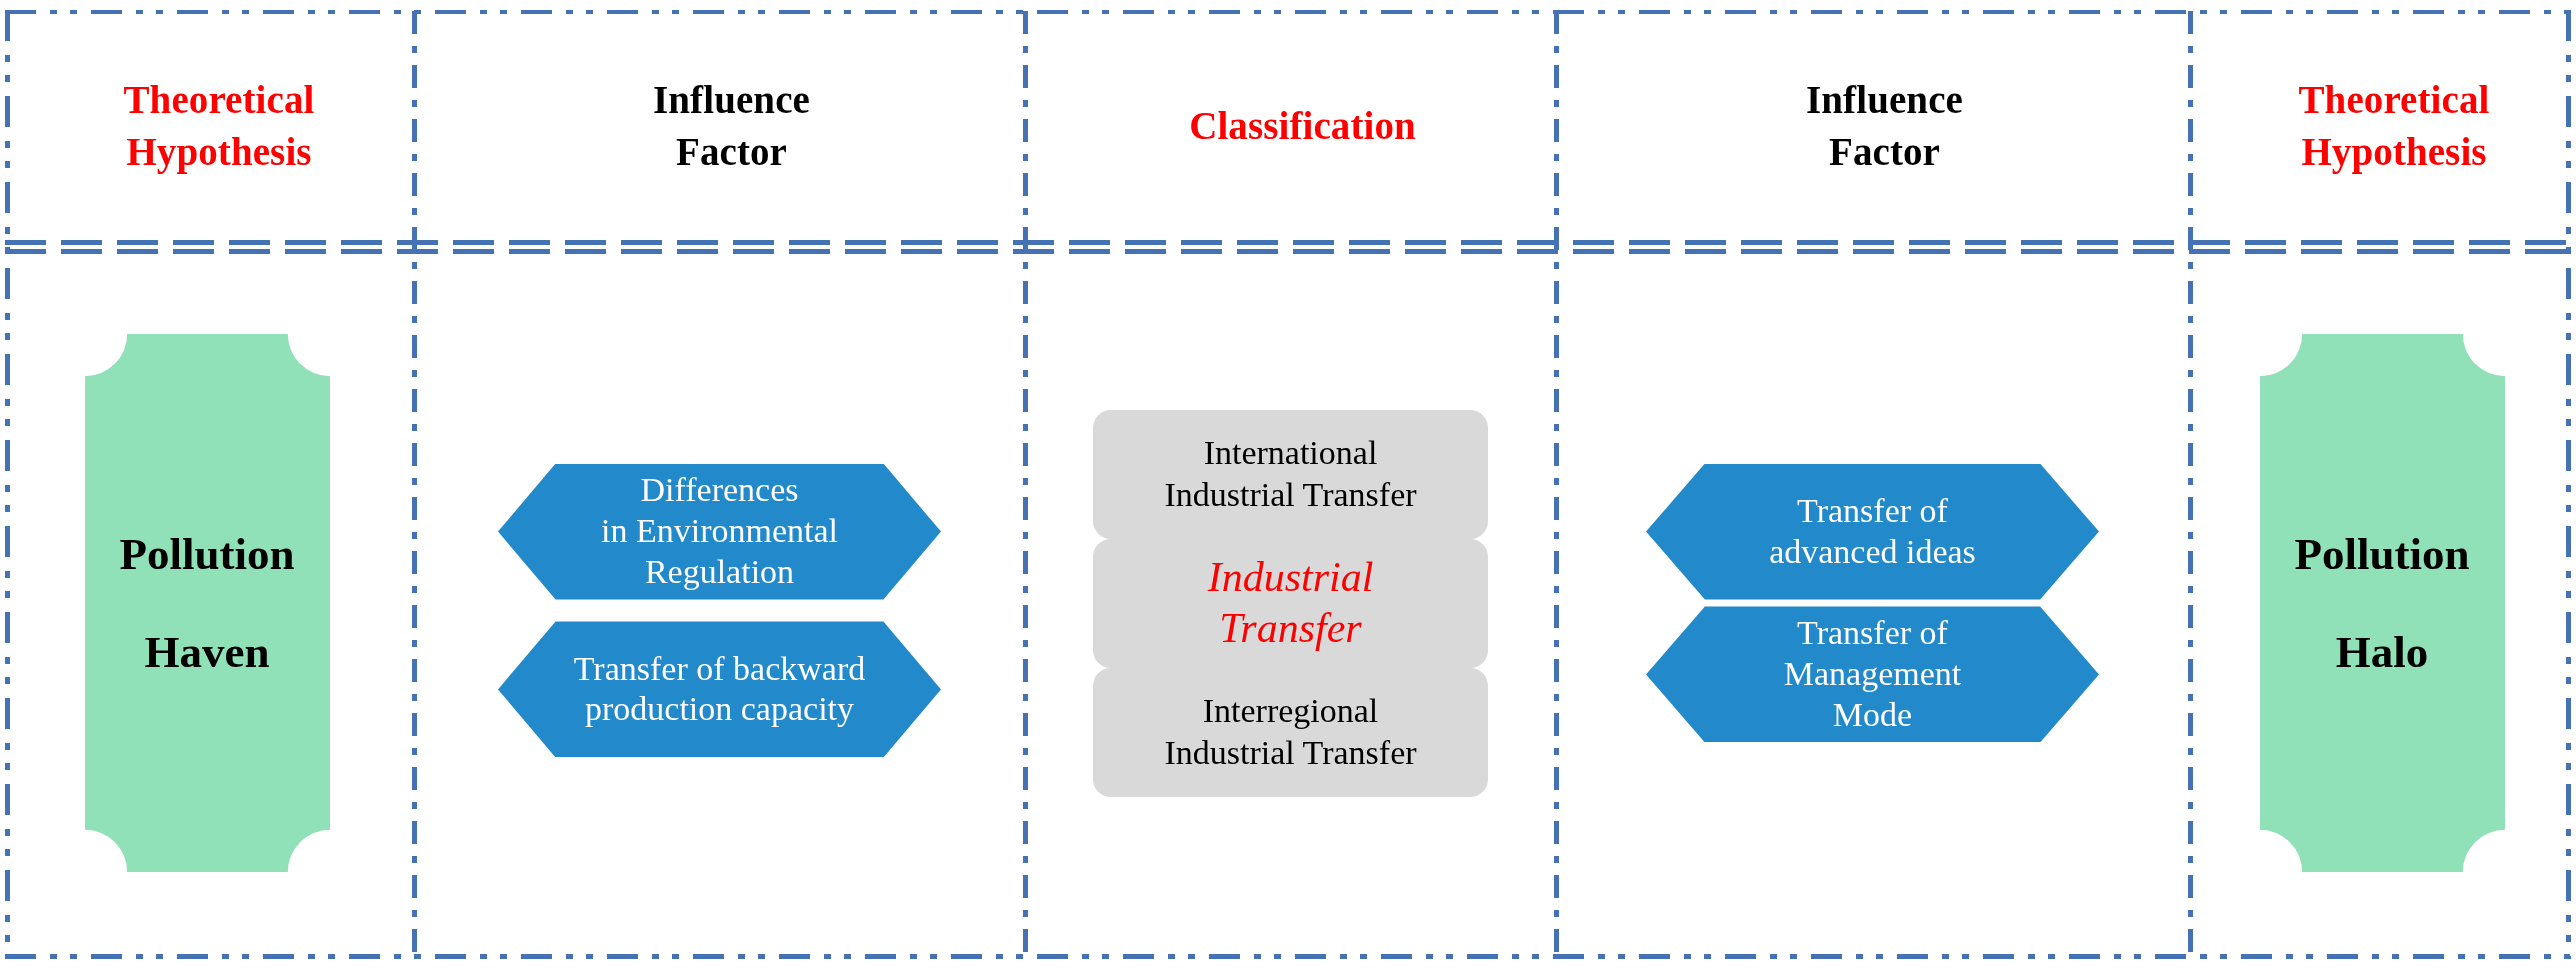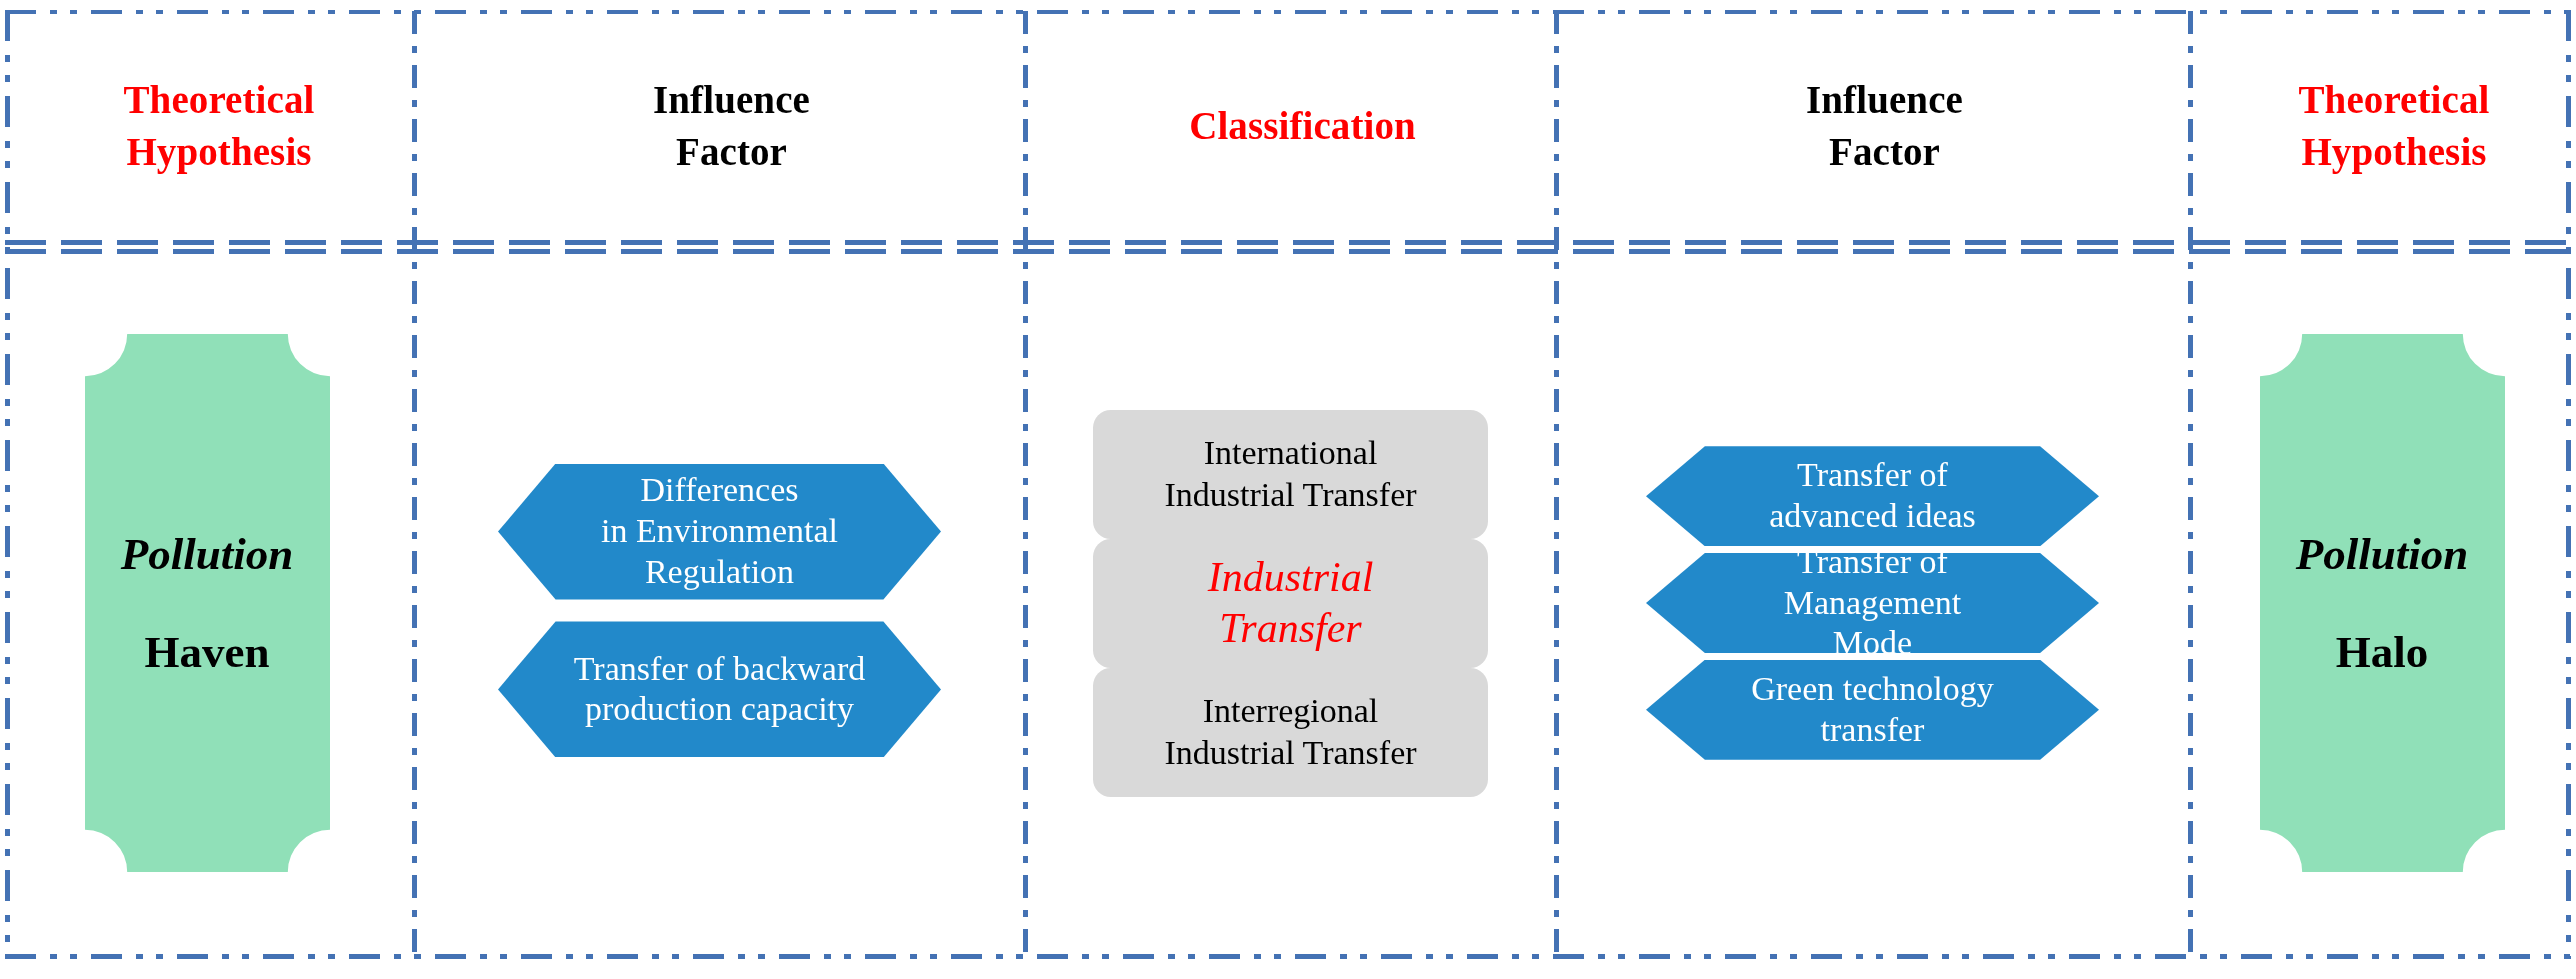--- a/index.html
+++ b/index.html
@@ -162,21 +162,21 @@
   .plaque .svgwrap {
     position: absolute;
     inset: 0;
   }
   .plaque .svgwrap svg { display: block; width: 100%; height: 100%; }
   .plaque .txt {
     position: relative;
     z-index: 2;
     white-space: nowrap;
   }
-  .plaque .txt.first { margin-bottom: 53px; font-style: italic; }
+  .plaque .txt.first { margin-bottom: 53px; }
 
   
   .hexgroup {
     display: flex;
     flex-direction: column;
     gap: 6.8px;
     align-items: center;
   }
   .hex {
     position: relative;
@@ -186,21 +186,21 @@
     text-align: center;
     color: #ffffff;
     font-size: 34px;
     line-height: 1.20;
     clip-path: polygon(13% 0%, 87% 0%, 100% 50%, 87% 100%, 13% 100%, 0% 50%);
     background: #2289ca;
   }
   .hex .lbl { position: relative; z-index: 2; padding: 0 12%; }
 
   .hex-left  { width: 443px; height: 136px; margin-top: 15px; }
-  .hex-right { width: 453px; height: 100px; }
+  .hex-right { width: 453px; height: 136px; }
 
   
   .graybox {
     width: 395px;
     height: 129px;
     border-radius: 17.7px;
     background: #d9d9d9;
     display: flex;
     align-items: center;
     justify-content: center;
@@ -336,26 +336,20 @@
         </div>
 
         <div class="hex hex-right">
           <span class="lbl">
             <span>Transfer of</span><br>
             <span>Management</span><br>
             <span>Mode</span>
           </span>
         </div>
 
-        <div class="hex hex-right">
-          <span class="lbl">
-            <span>Green technology</span><br>
-            <span>transfer</span>
-          </span>
-        </div>
       </div>
     </div>
 
     <div class="body-cell c5">
       <div class="plaque">
         <div class="svgwrap">
           <svg viewBox="0 0 360 790" preserveAspectRatio="none" aria-hidden="true">
             <path d="M 0,62 A 62,62 0 0 0 62,0 L 298,0 A 62,62 0 0 0 360,62 L 360,728 A 62,62 0 0 0 298,790 L 62,790 A 62,62 0 0 0 0,728 Z" fill="#90e0b8"></path>
           </svg>
         </div>

